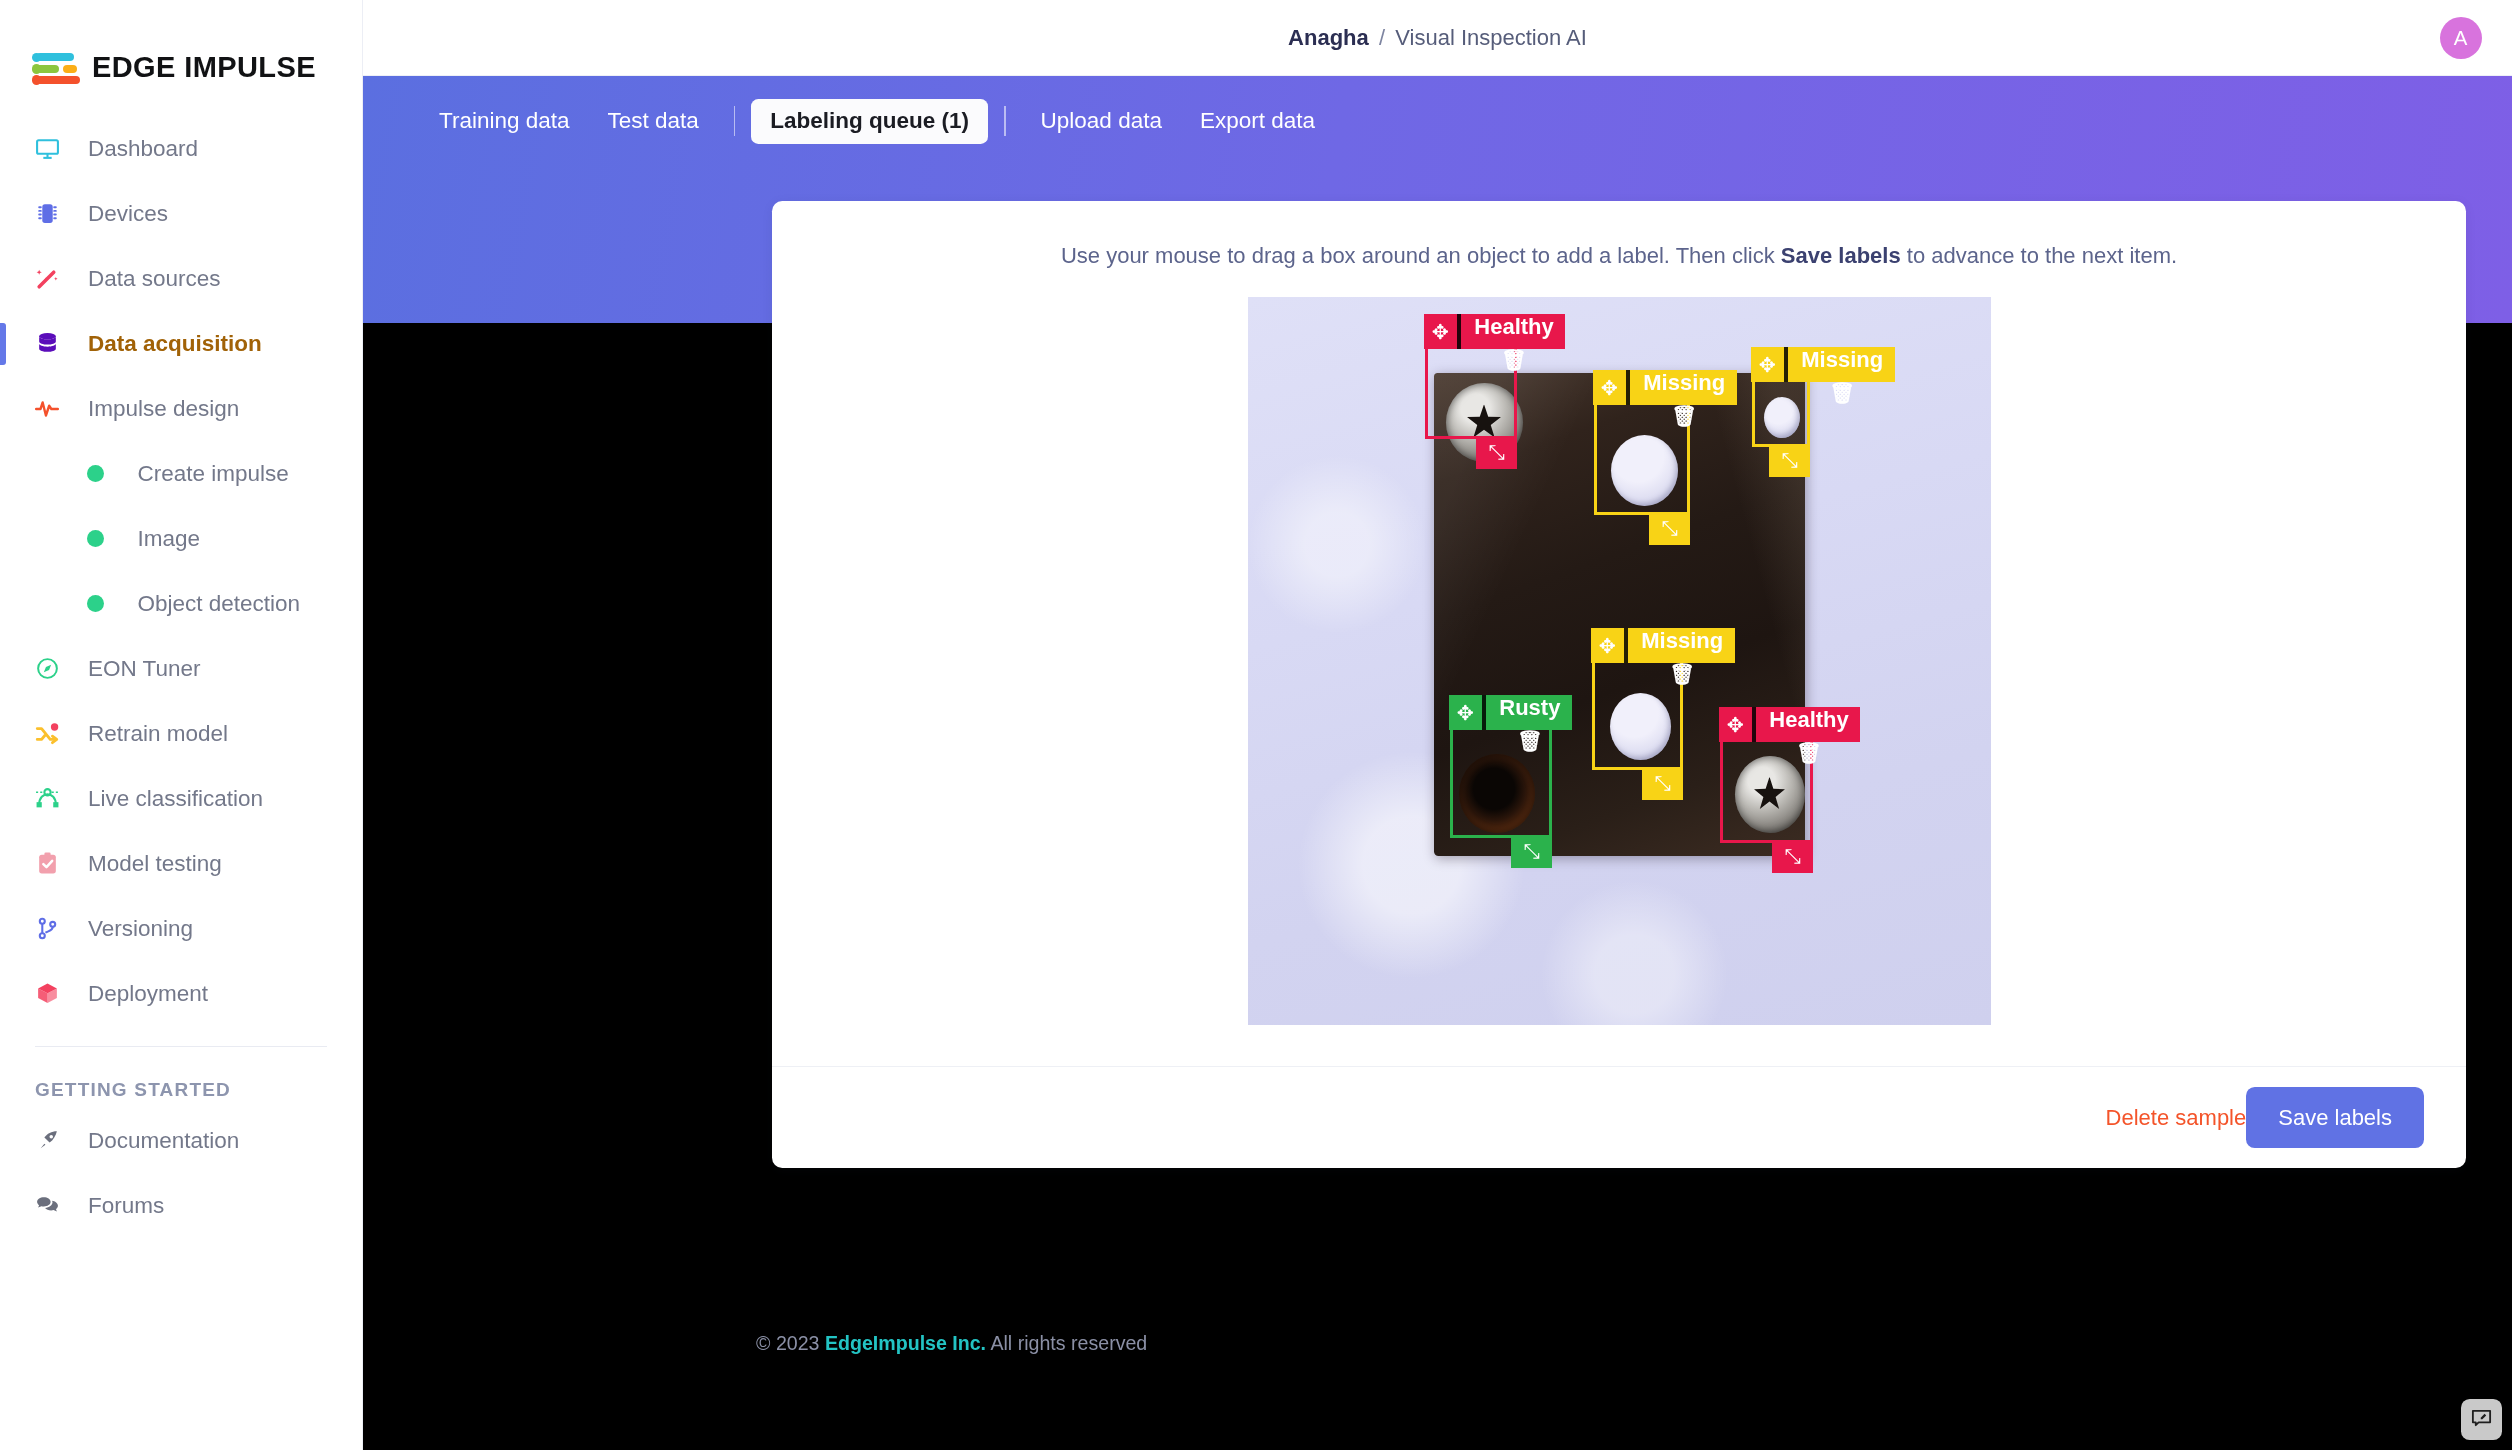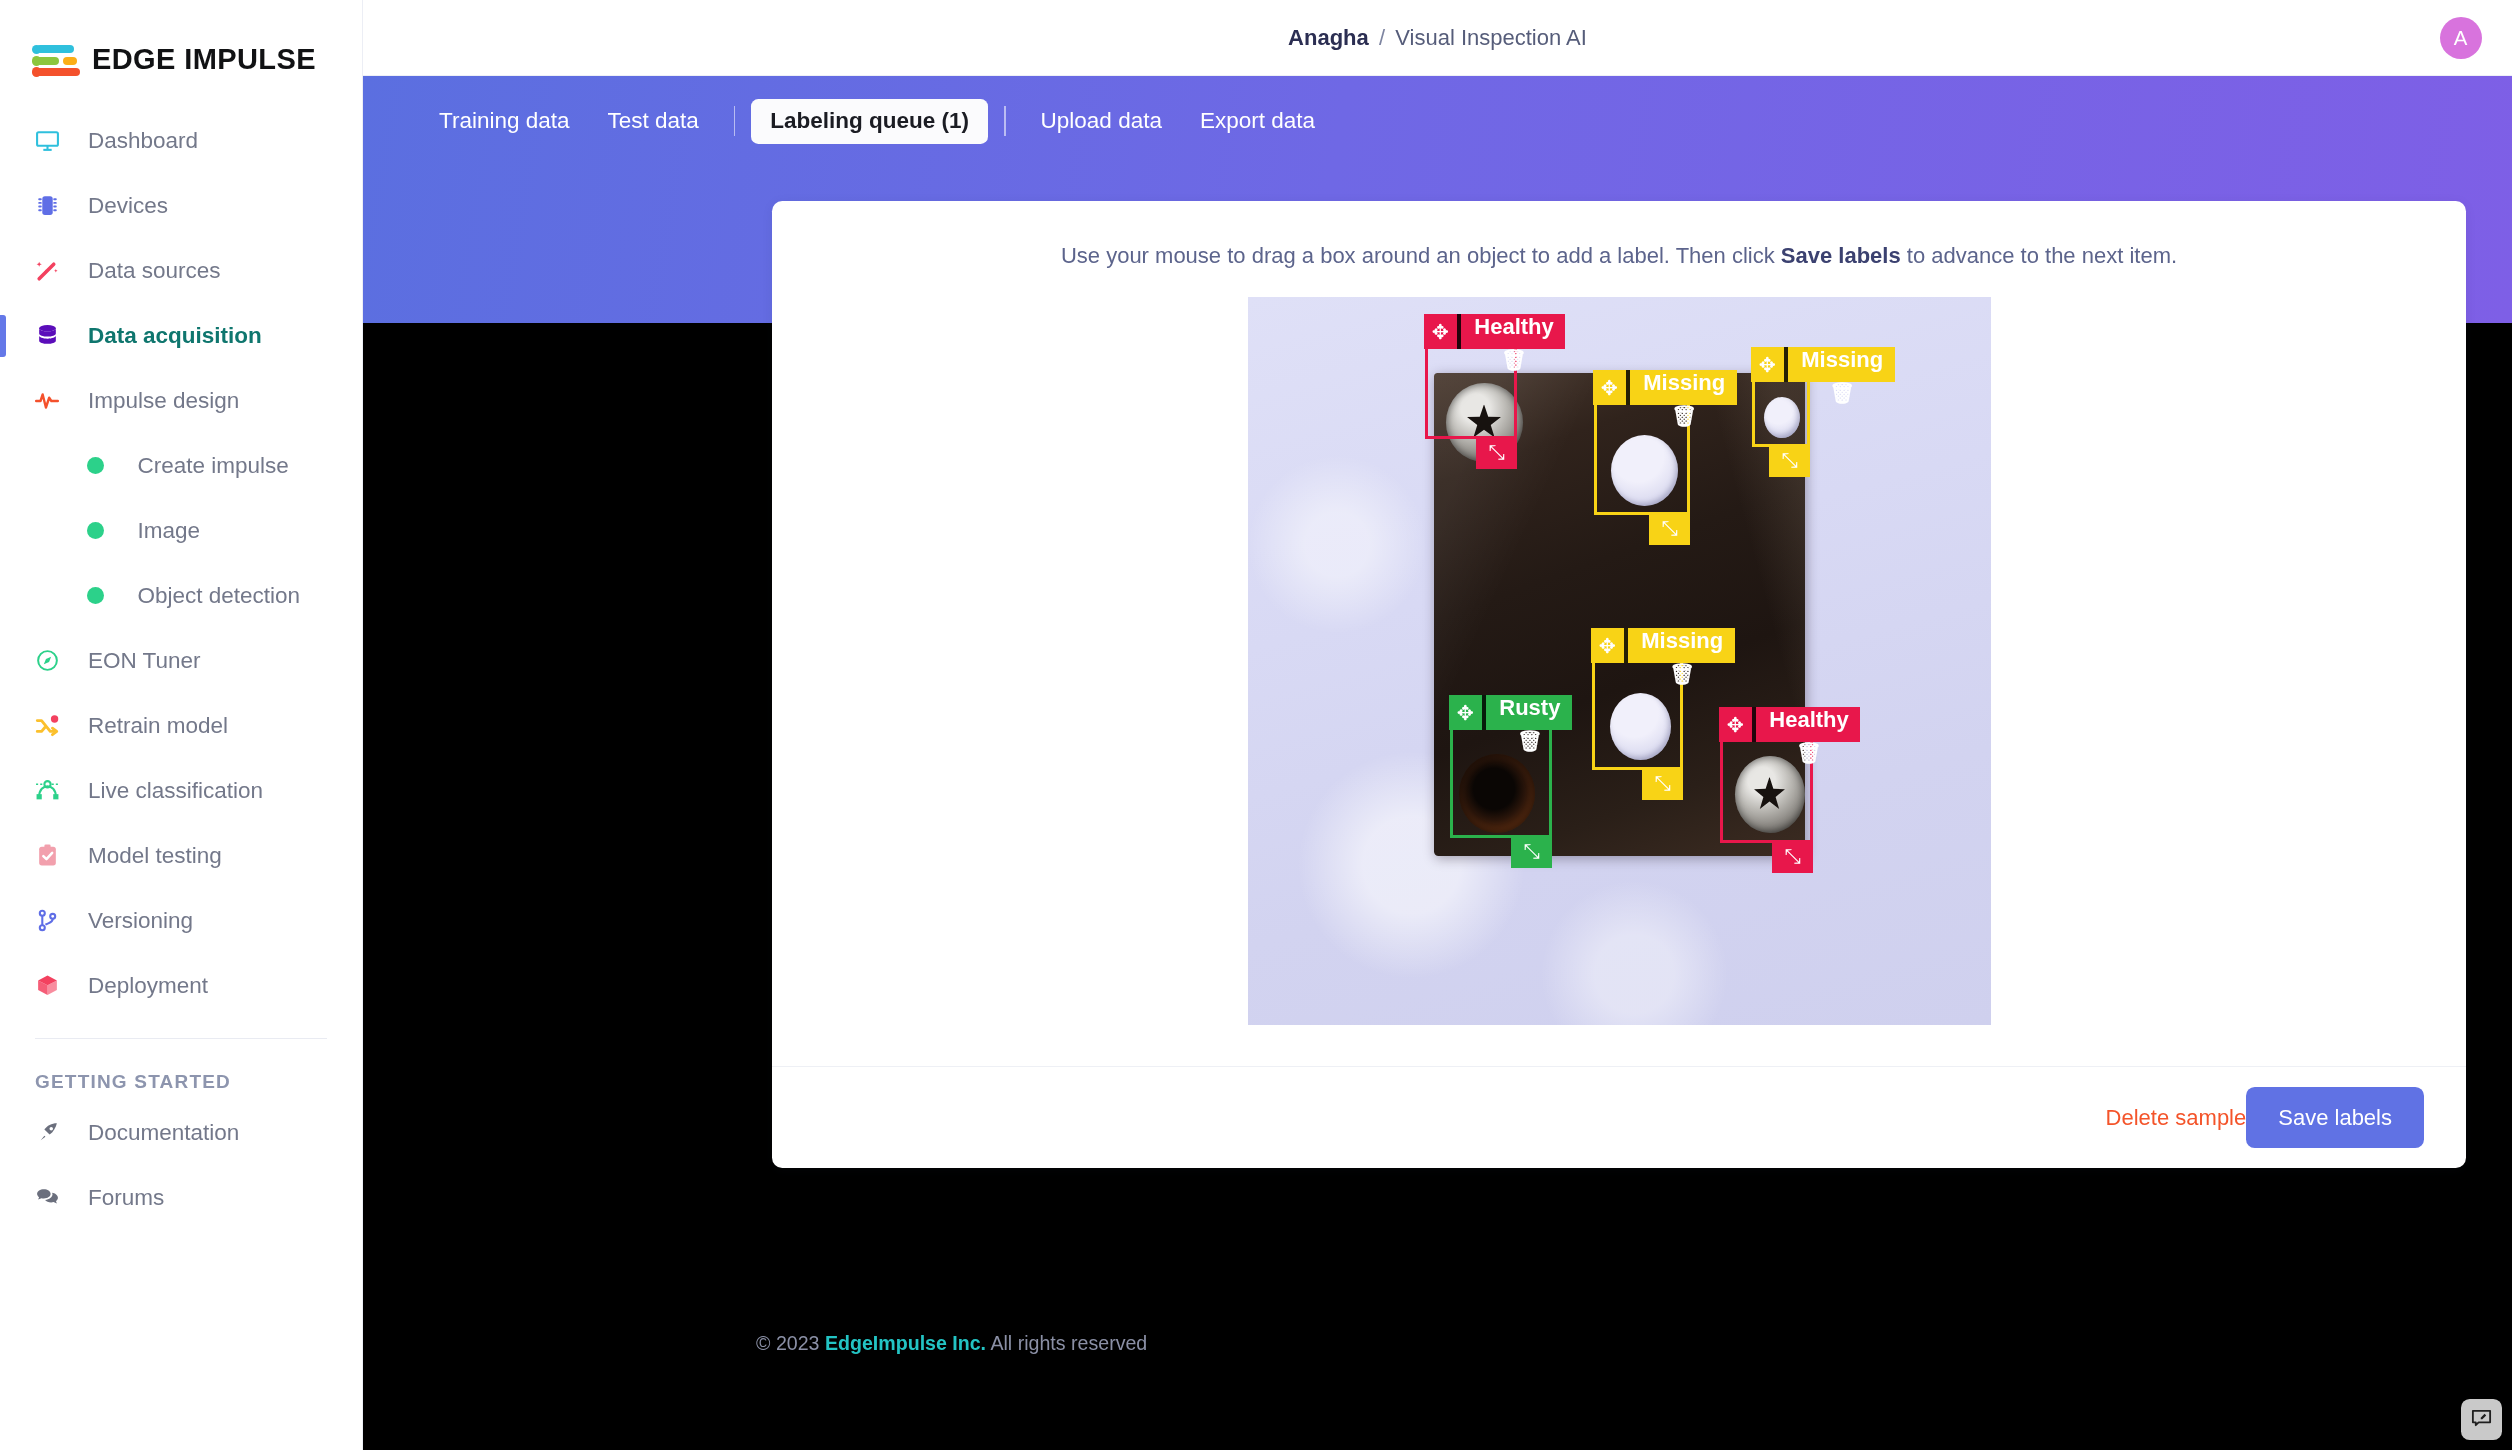--- a/index.html
+++ b/index.html
@@ -7,37 +7,37 @@
     width: 2512px; height: 1450px;
     font-family: "Liberation Sans", sans-serif;
     background: #f7f8fc;
     overflow: hidden;
   }
   .app { display: flex; width: 2512px; height: 1450px; }
 
   
   .sidebar {
     width: 363px; height: 1450px; background: #ffffff;
-    flex: 0 0 363px; position: relative; padding-top: 4px;
+    flex: 0 0 363px; position: relative; padding-top: 12px;
     border-right: 0.7px solid #eceef5;
   }
   .logo-wrap { display: flex; align-items: center; padding: 30.5px 0 0 32px; height: 81px; }
   .logo-mark { width: 47px; height: 33px; position: relative; flex: 0 0 47px; }
   .logo-row { position: absolute; height: 8px; border-radius: 4.4px; }
   .logo-dot { position: absolute; width: 9.4px; height: 9.4px; border-radius: 50%; }
   .logo-text { font-size: 29px; font-weight: 700; letter-spacing: 0.4px; color: #111214; margin-left: 13px; }
 
   .nav { margin-top: 23px; }
   .nav-item {
     display: flex; align-items: center; height: 65px;
     padding-left: 32px; position: relative; cursor: pointer;
     font-size: 22.5px; color: #73788a;
   }
   .nav-item .lbl { margin-left: 25.4px; }
-  .nav-item.active { color: #0f766e; font-weight: 600; }
+  .nav-item.active { color: #a16207; font-weight: 600; }
   .nav-item.active::before {
     content: ""; position: absolute; left: 0; top: 11.6px;
     width: 5.8px; height: 42px; background: #6478e8; border-radius: 0 2.9px 2.9px 0;
   }
   .nav-icon { width: 30.5px; height: 30.5px; display: flex; align-items: center; justify-content: center; flex: 0 0 30.5px; }
   .nav-sub { display: flex; align-items: center; height: 65px; padding-left: 87px; font-size: 22.5px; color: #73788a; cursor: pointer; }
   .nav-sub .dot { width: 17.4px; height: 17.4px; border-radius: 50%; background: #2cd18a; flex: 0 0 17.4px; }
   .nav-sub .lbl { margin-left: 33px; }
   .nav-divider { height: 0.7px; background: #e9ebf2; margin: 20.4px 35px 0 35px; }
   .nav-section { font-size: 19px; font-weight: 700; letter-spacing: 1.2px; color: #8d95ae; padding: 32px 0 7.3px 35px; }

